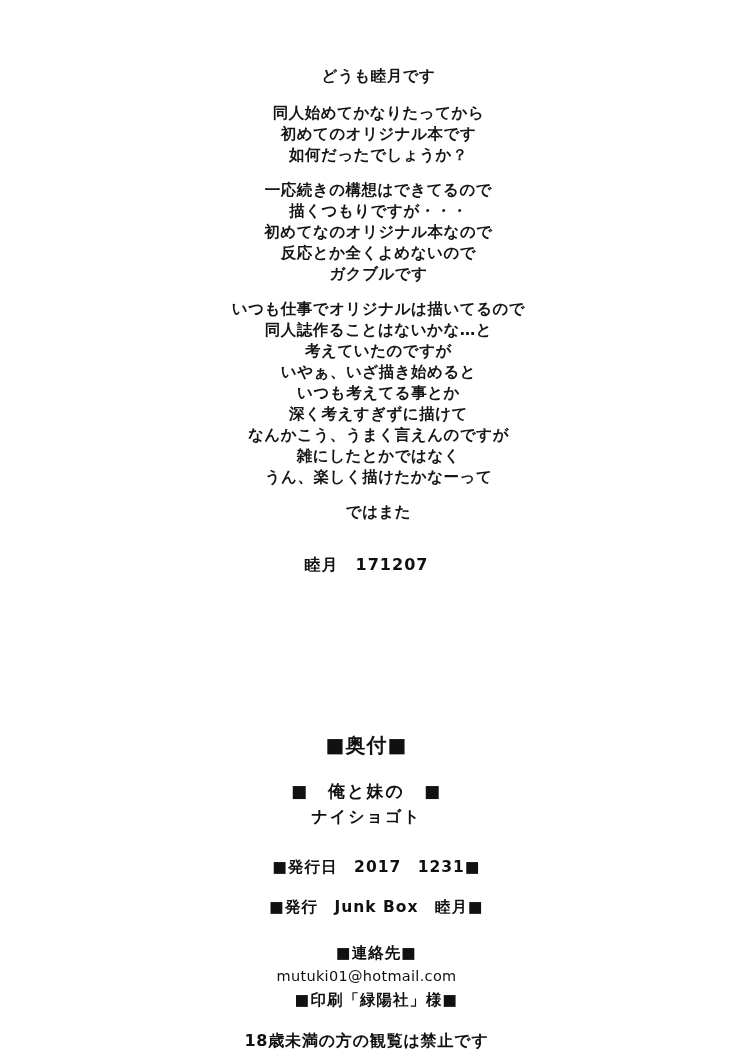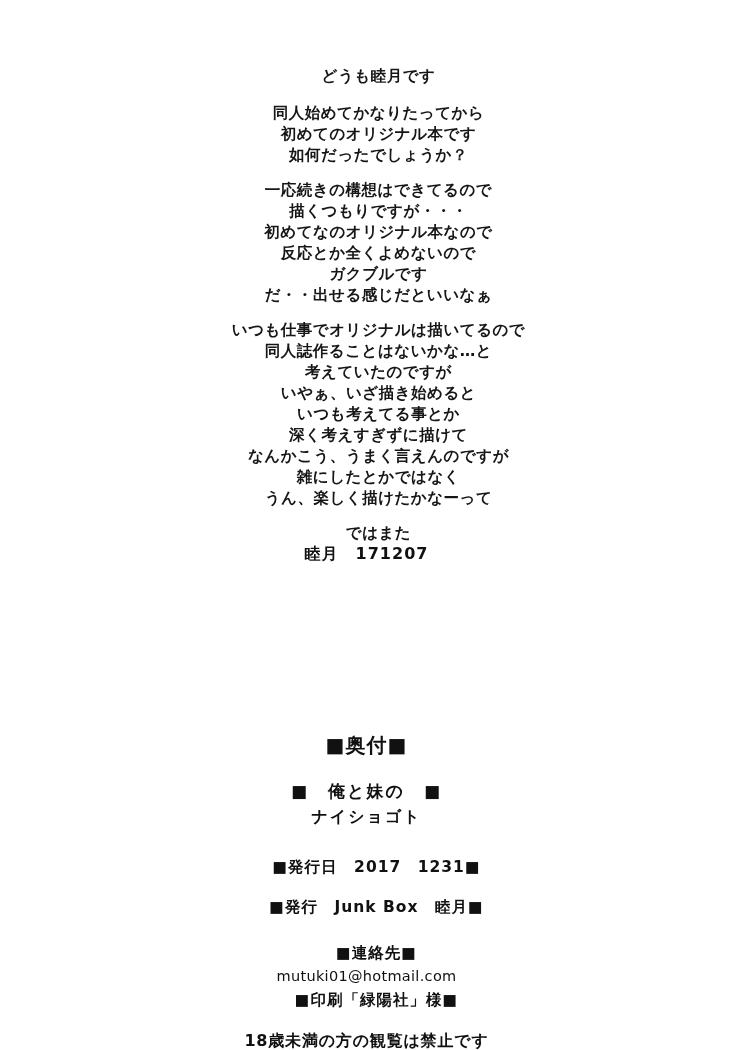--- a/index.html
+++ b/index.html
@@ -36,20 +36,21 @@
     letter-spacing: 0.5px;
     font-weight: 600;
     color: #161616;
     white-space: pre;
     padding-left: 24px;
   }
   .aw-gap-small { height: 14px; }
   .aw-gap-mid { height: 16px; }
 
   .sig {
+    margin-top: 32px;
     font-size: 16px;
     font-weight: 600;
     letter-spacing: 1px;
   }
 
   
   .colophon {
     position: absolute;
     top: 690px;
     left: 0;
@@ -113,21 +114,20 @@
     <div class="aw-line">初めてのオリジナル本です</div>
     <div class="aw-line">如何だったでしょうか？</div>
 
     <div class="aw-gap-small"></div>
 
     <div class="aw-line">一応続きの構想はできてるので</div>
     <div class="aw-line">描くつもりですが・・・</div>
     <div class="aw-line">初めてなのオリジナル本なので</div>
     <div class="aw-line">反応とか全くよめないので</div>
     <div class="aw-line">ガクブルです</div>
-    <div class="aw-line">だ・・出せる感じだといいなぁ</div>
 
     <div class="aw-gap-small"></div>
 
     <div class="aw-line">いつも仕事でオリジナルは描いてるので</div>
     <div class="aw-line">同人誌作ることはないかな…と</div>
     <div class="aw-line">考えていたのですが</div>
     <div class="aw-line">いやぁ、いざ描き始めると</div>
     <div class="aw-line">いつも考えてる事とか</div>
     <div class="aw-line">深く考えすぎずに描けて</div>
     <div class="aw-line">なんかこう、うまく言えんのですが</div>

